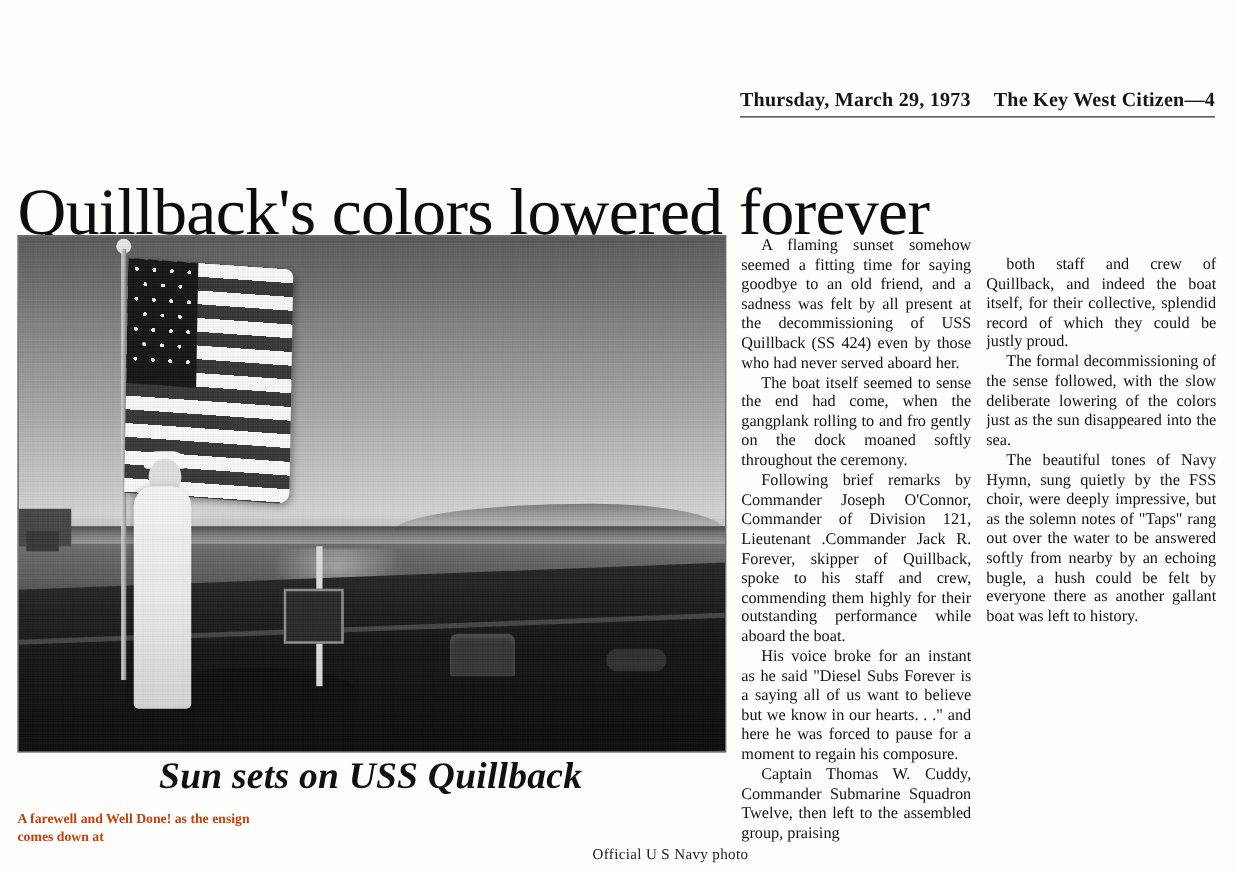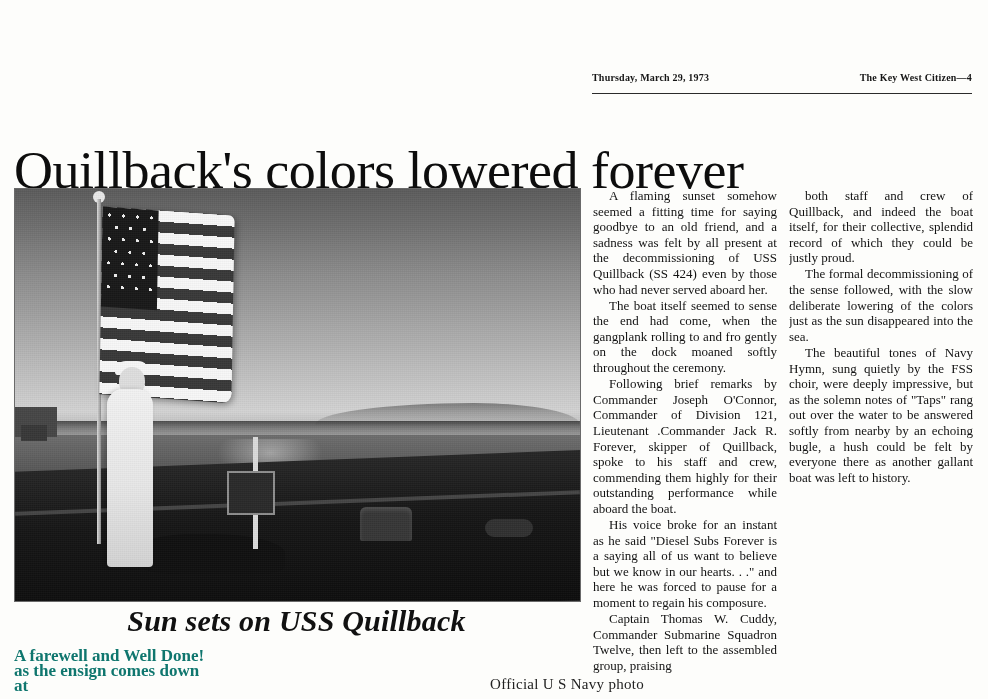--- a/index.html
+++ b/index.html
@@ -27,21 +27,21 @@
   
   .masthead {
     position: absolute;
     left: 592px;
     top: 72px;
     width: 380px;
     display: flex;
     justify-content: space-between;
     align-items: flex-end;
     font-family: "Liberation Serif", serif;
-    font-size: 10px;
+    font-size: 16px;
     font-weight: bold;
     letter-spacing: 0.2px;
     color: #161616;
   }
   .masthead-rule {
     position: absolute;
     left: 592px;
     top: 93px;
     width: 380px;
     border-top: 1px solid #2b2b2b;
@@ -339,37 +339,36 @@
   .cutline {
     position: absolute;
     left: 14px;
     top: 648px;
     width: 565px;
     display: flex;
     gap: 0px;
     font-family: "Liberation Serif", serif;
   }
   .cutline-col {
-    font-size: 17px;
+    font-size: 11px;
     line-height: 15px;
     font-weight: bold;
-    color: #0f766e;
+    color: #c2410c;
   }
   .cutline-col.a { width: 198px; }
   .cutline-col.b { width: 265px; }
   .credit {
     position: absolute;
     left: 474px;
     top: 676px;
-    font-size: 15px;
+    font-size: 12px;
     font-weight: normal;
     letter-spacing: 0.3px;
     color: #222;
     white-space: nowrap;
-    margin-left: 16px;
   }
 
   
   .col {
     position: absolute;
     top: 188px;
     width: 184px;
     font-family: "Liberation Serif", serif;
     font-size: 13px;
     line-height: 15.6px;
@@ -379,21 +378,21 @@
   }
   .col.c1 { left: 593px; }
   .col.c2 { left: 789px; width: 184px; }
   .col p {
     margin: 0 0 0 0;
     text-indent: 16px;
   }
   .col p + p { margin-top: 0.5px; }
 
   .col.c1 { height: 500px; overflow: hidden; font-family: Liberation Serif, serif; }
-  .col.c2 { height: 330px; overflow: hidden; }
+  .col.c2 { height: 330px; overflow: hidden; margin-top: 15px; }
 </style>
 </head>
 <body>
 
 <div class="page">
 
   <div class="masthead">
     <span>Thursday, March 29, 1973</span>
     <span>The Key West Citizen—4</span>
   </div>

